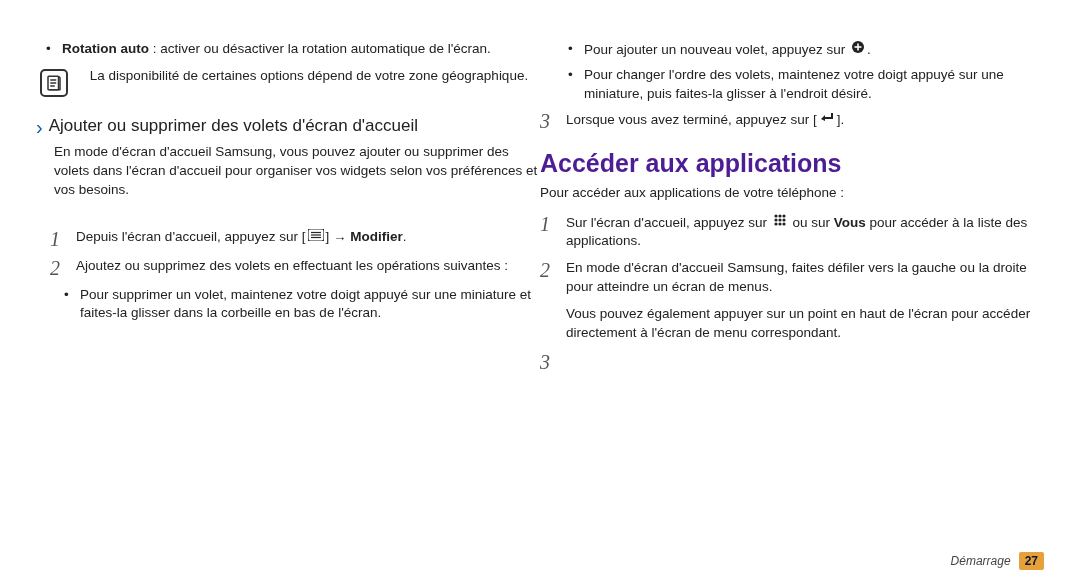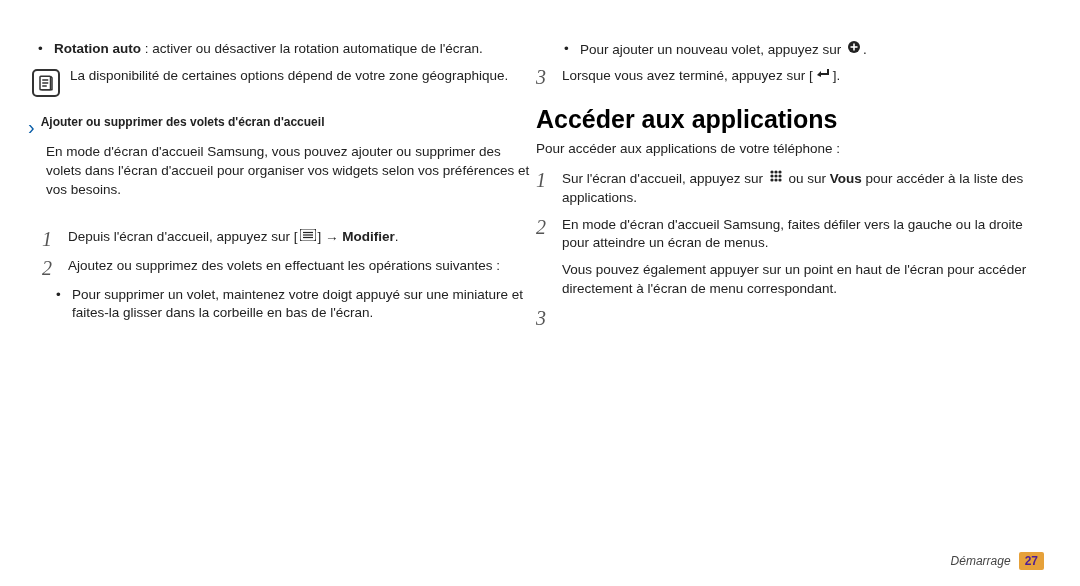--- a/index.html
+++ b/index.html
@@ -7,21 +7,21 @@
     font-family: Arial, Helvetica, sans-serif;
     font-size: 13.5px;
     color: #222;
     background: #fff;
     width: 1080px;
     height: 586px;
     position: relative;
   }
   .page {
     display: flex;
-    padding: 40px 36px 0 28px;
+    padding: 40px 36px 0 36px;
   }
   .col {
     flex: 1;
     min-width: 0;
   }
   .bold { font-weight: bold; }
   .bullet-item {
     padding-left: 26px;
     position: relative;
     margin-bottom: 6px;
@@ -45,20 +45,21 @@
     left: 28px;
     top: 0;
   }
   .note-row {
     display: flex;
     align-items: flex-start;
     gap: 10px;
     margin-top: 8px;
     margin-bottom: 18px;
     padding-left: 4px;
+    text-align: center;
   }
   .note-icon {
     width: 28px;
     height: 28px;
     border: 2px solid #333;
     border-radius: 5px;
     display: flex;
     align-items: center;
     justify-content: center;
     flex-shrink: 0;
@@ -73,22 +74,22 @@
     margin-bottom: 6px;
     margin-top: 4px;
   }
   .chevron {
     color: #0a5ea8;
     font-size: 20px;
     line-height: 1;
     margin-top: 2px;
   }
   .subheading {
-    font-weight: bold;
-    font-size: 12px;
+    font-weight: normal;
+    font-size: 17px;
     line-height: 1.25;
     text-align: right;
   }
   .para {
     padding-left: 18px;
     line-height: 1.4;
     margin-bottom: 28px;
   }
   .numrow {
     display: flex;
@@ -110,21 +111,21 @@
   .numrow .numtext {
     flex: 1;
     line-height: 1.4;
   }
   .numtext-cont {
     padding-left: 40px;
     line-height: 1.4;
     margin-bottom: 8px;
   }
   .h2-blue {
-    color: #000000;
+    color: #4c1d95;
     font-size: 25px;
     font-weight: bold;
     margin-top: 18px;
     margin-bottom: 6px;
   }
   .right-para {
     line-height: 1.4;
     margin-bottom: 10px;
   }
   .inline-icon {
@@ -138,21 +139,21 @@
     right: 36px;
     font-size: 12px;
     font-style: italic;
     color: #444;
     display: flex;
     align-items: center;
     gap: 8px;
   }
   .page-badge {
     background: #e6a13a;
-    color: #4c1d95;
+    color: #0f172a;
     font-style: normal;
     font-weight: bold;
     padding: 2px 6px;
     border-radius: 2px;
     font-size: 12px;
   }
 </style>
 </head>
 <body>
 
@@ -208,20 +209,21 @@
   <div class="col">
 
     <div class="sub-bullet">
       <span>Pour ajouter un nouveau volet, appuyez sur </span><span class="inline-icon"><svg width="14" height="14" viewBox="0 0 14 14">
             <circle cx="7" cy="7" r="6" fill="#222"></circle>
             <line x1="7" y1="3.5" x2="7" y2="10.5" stroke="#fff" stroke-width="1.6"></line>
             <line x1="3.5" y1="7" x2="10.5" y2="7" stroke="#fff" stroke-width="1.6"></line>
           </svg></span><span>.</span>
     </div>
 
+    <div class="sub-bullet">Pour changer l'ordre des volets, maintenez votre doigt appuyé sur une miniature, puis faites-la glisser à l'endroit désiré.</div>
 
     <div class="numrow" style="padding-left:0;">
       <span class="num">3</span>
       <span class="numtext">
         <span>Lorsque vous avez terminé, appuyez sur [</span><span class="inline-icon"><svg width="16" height="14" viewBox="0 0 16 14">
               <path d="M2 9 L6 5 L6 7 L12 7 L12 3 L14 3 L14 9 L6 9 L6 11 Z" fill="#222"></path>
             </svg></span><span>].</span>
       </span>
     </div>
 

